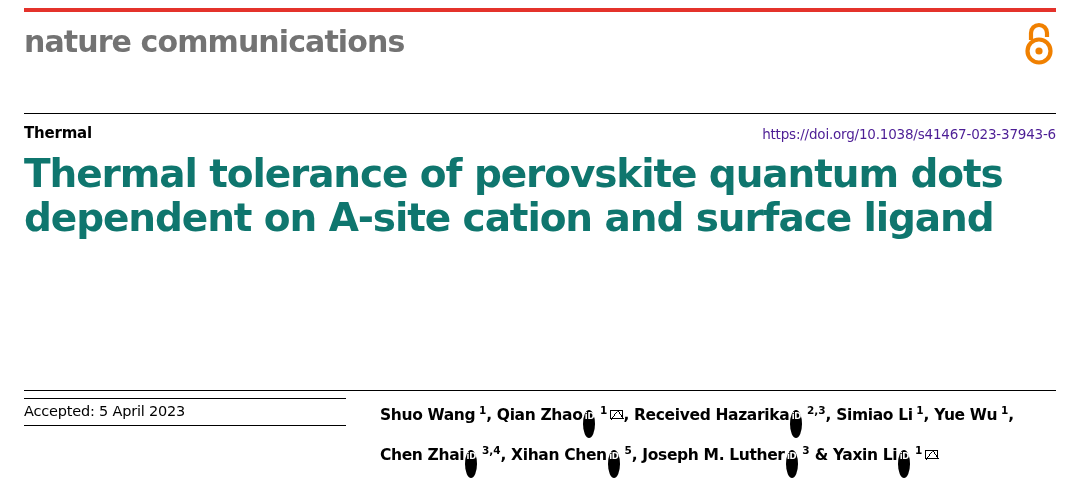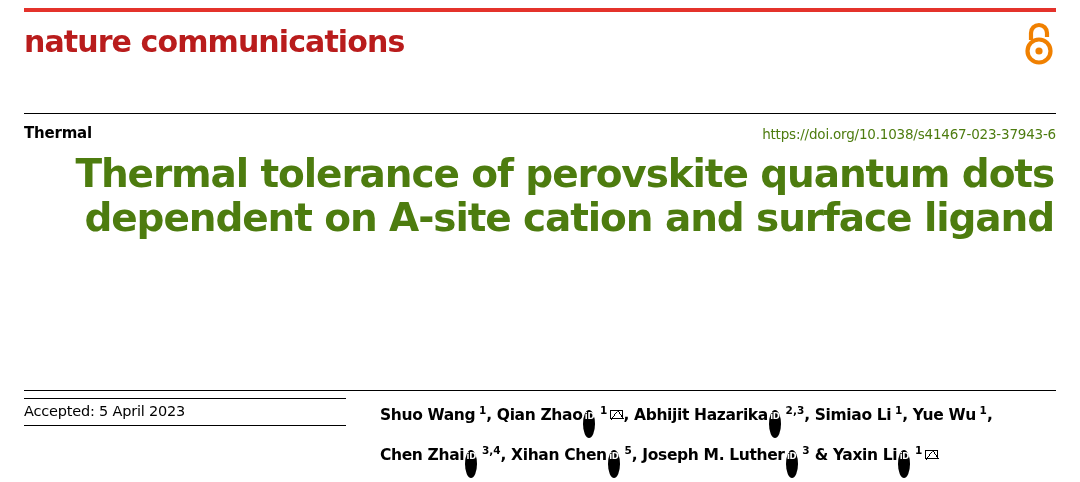--- a/index.html
+++ b/index.html
@@ -36,21 +36,21 @@
     height: 56px;
   }
   .journal-title {
     position: absolute;
     left: 0;
     top: 2px;
     font-family: "DejaVu Sans", sans-serif;
     font-size: 30px;
     font-weight: 700;
     letter-spacing: -0.9px;
-    color: #b91c1c;
+    color: #737373;
   }
   .open-access {
     position: absolute;
     right: 0;
     top: 0px;
   }
   .header-line {
     position: absolute;
     top: 113px;
     left: 24px;
@@ -74,37 +74,36 @@
     font-weight: 700;
     letter-spacing: -0.2px;
     color: #000;
   }
   .doi-link {
     position: absolute;
     right: 0;
     top: 2px;
     font-family: "DejaVu Sans", sans-serif;
     font-size: 13.5px;
-    color: #4d7c0f;
+    color: #4c1d95;
     text-decoration: none;
     letter-spacing: -0.2px;
   }
   .paper-title {
     position: absolute;
     top: 152px;
     left: 24px;
     width: 1030px;
     font-family: "DejaVu Sans", sans-serif;
     font-size: 39px;
     line-height: 44px;
     font-weight: 700;
     letter-spacing: -1.1px;
-    color: #4d7c0f;
+    color: #0f766e;
     margin: 0;
-    text-align: right;
   }
   .mid-rule {
     position: absolute;
     top: 390px;
     left: 24px;
     right: 24px;
     height: 1px;
     background: #000;
   }
   .info-col {
@@ -209,17 +208,17 @@
 
   <div class="mid-rule"></div>
 
   <div class="info-col">
     <div class="info-sep"></div>
     <div class="info-line">Accepted: 5 April 2023</div>
     <div class="info-sep"></div>
   </div>
 
   <div class="authors">
-    <div id="author-line-1"><span>Shuo Wang</span><sup> 1</sup>, <span>Qian Zhao</span><span class="orcid">iD</span><sup> 1</sup><span class="envelope"></span>, <span>Abhijit Hazarika</span><span class="orcid">iD</span><sup> 2,3</sup>, <span>Simiao Li</span><sup> 1</sup>, <span>Yue Wu</span><sup> 1</sup>,</div>
+    <div id="author-line-1"><span>Shuo Wang</span><sup> 1</sup>, <span>Qian Zhao</span><span class="orcid">iD</span><sup> 1</sup><span class="envelope"></span>, <span>Received Hazarika</span><span class="orcid">iD</span><sup> 2,3</sup>, <span>Simiao Li</span><sup> 1</sup>, <span>Yue Wu</span><sup> 1</sup>,</div>
     <div id="author-line-2"><span>Chen Zhai</span><span class="orcid">iD</span><sup> 3,4</sup>, <span>Xihan Chen</span><span class="orcid">iD</span><sup> 5</sup>, <span>Joseph M. Luther</span><span class="orcid">iD</span><sup> 3</sup> &amp; <span>Yaxin Li</span><span class="orcid">iD</span><sup> 1</sup><span class="envelope"></span></div>
   </div>
 
 </div>
 
 </body></html>

